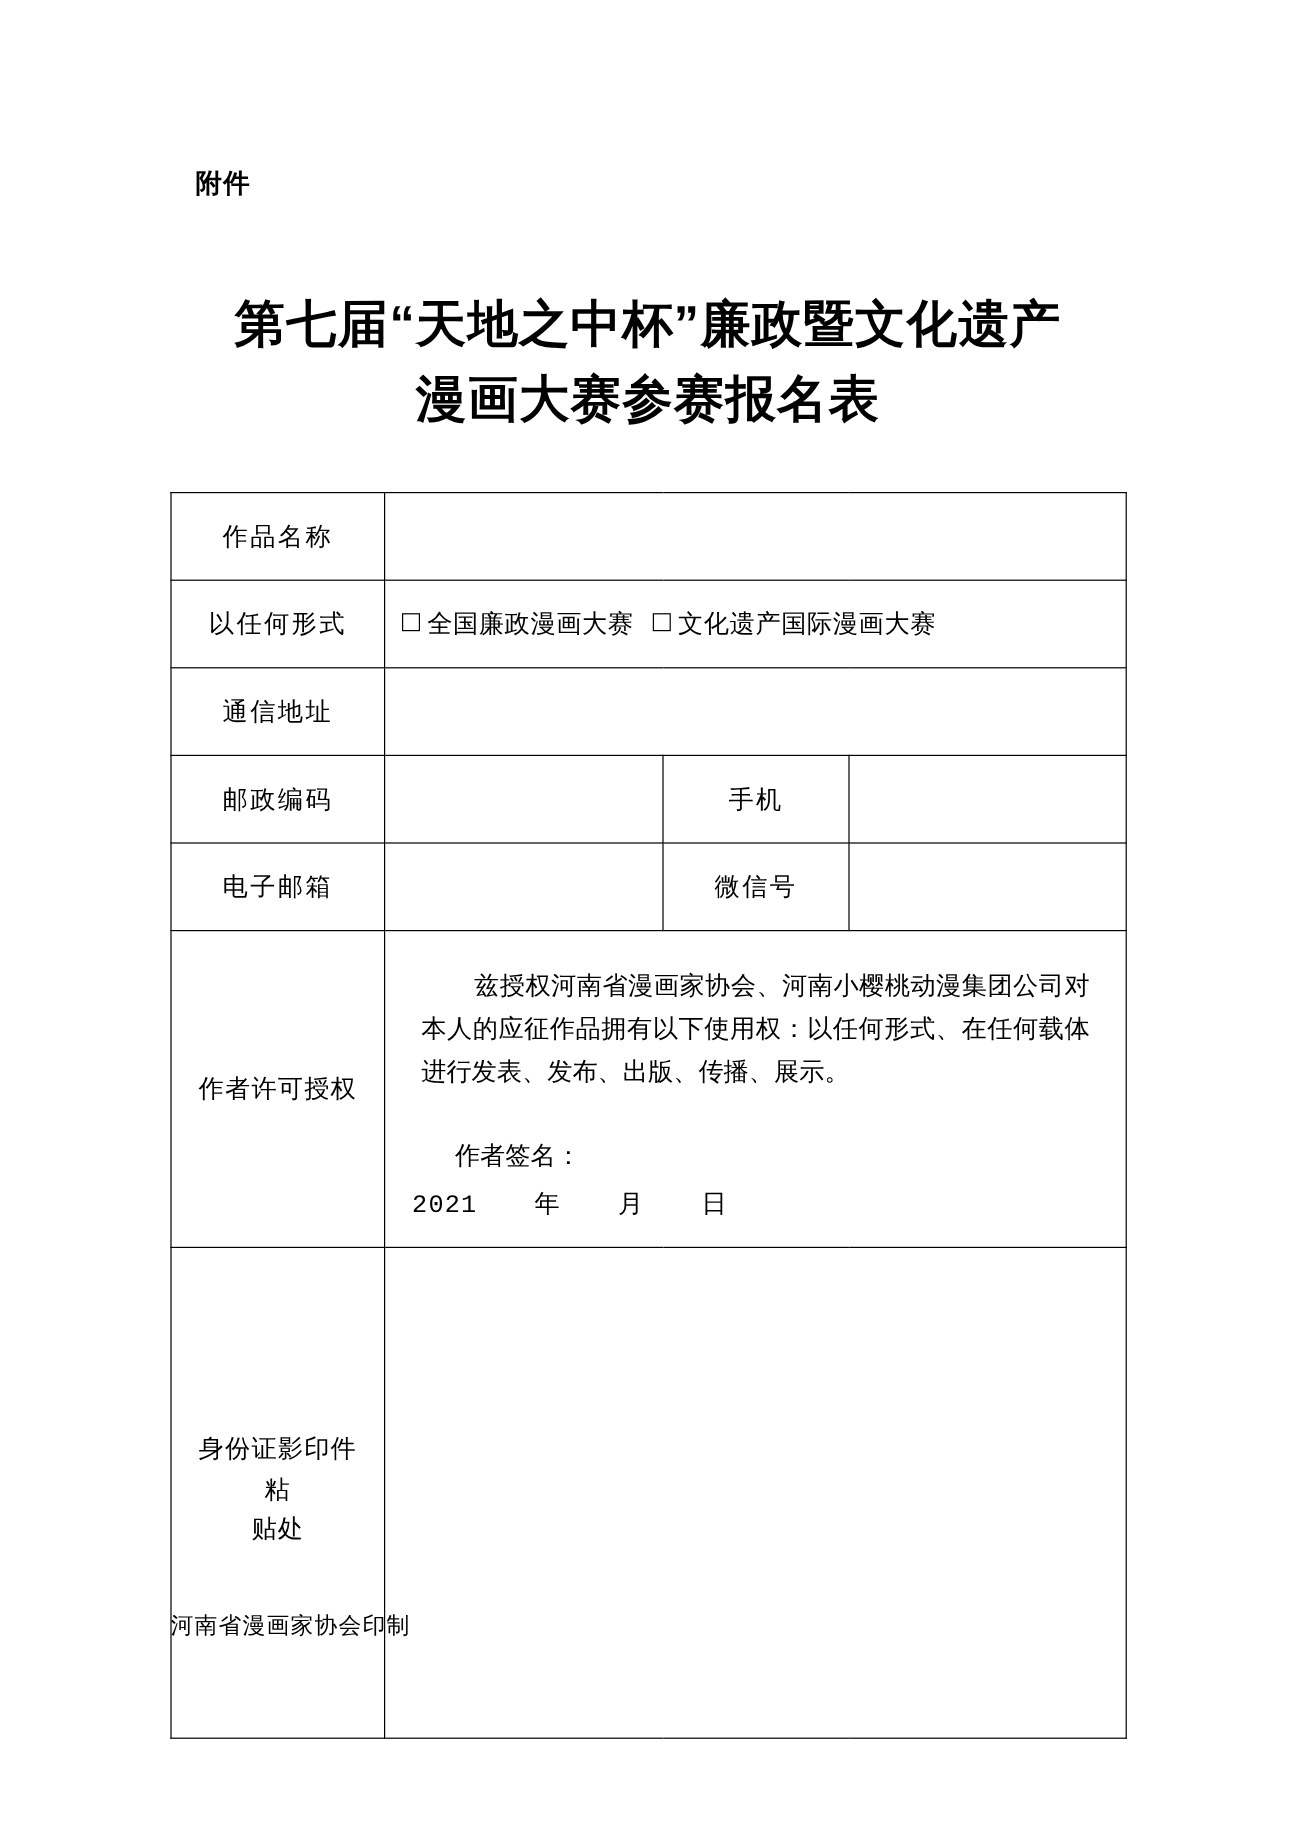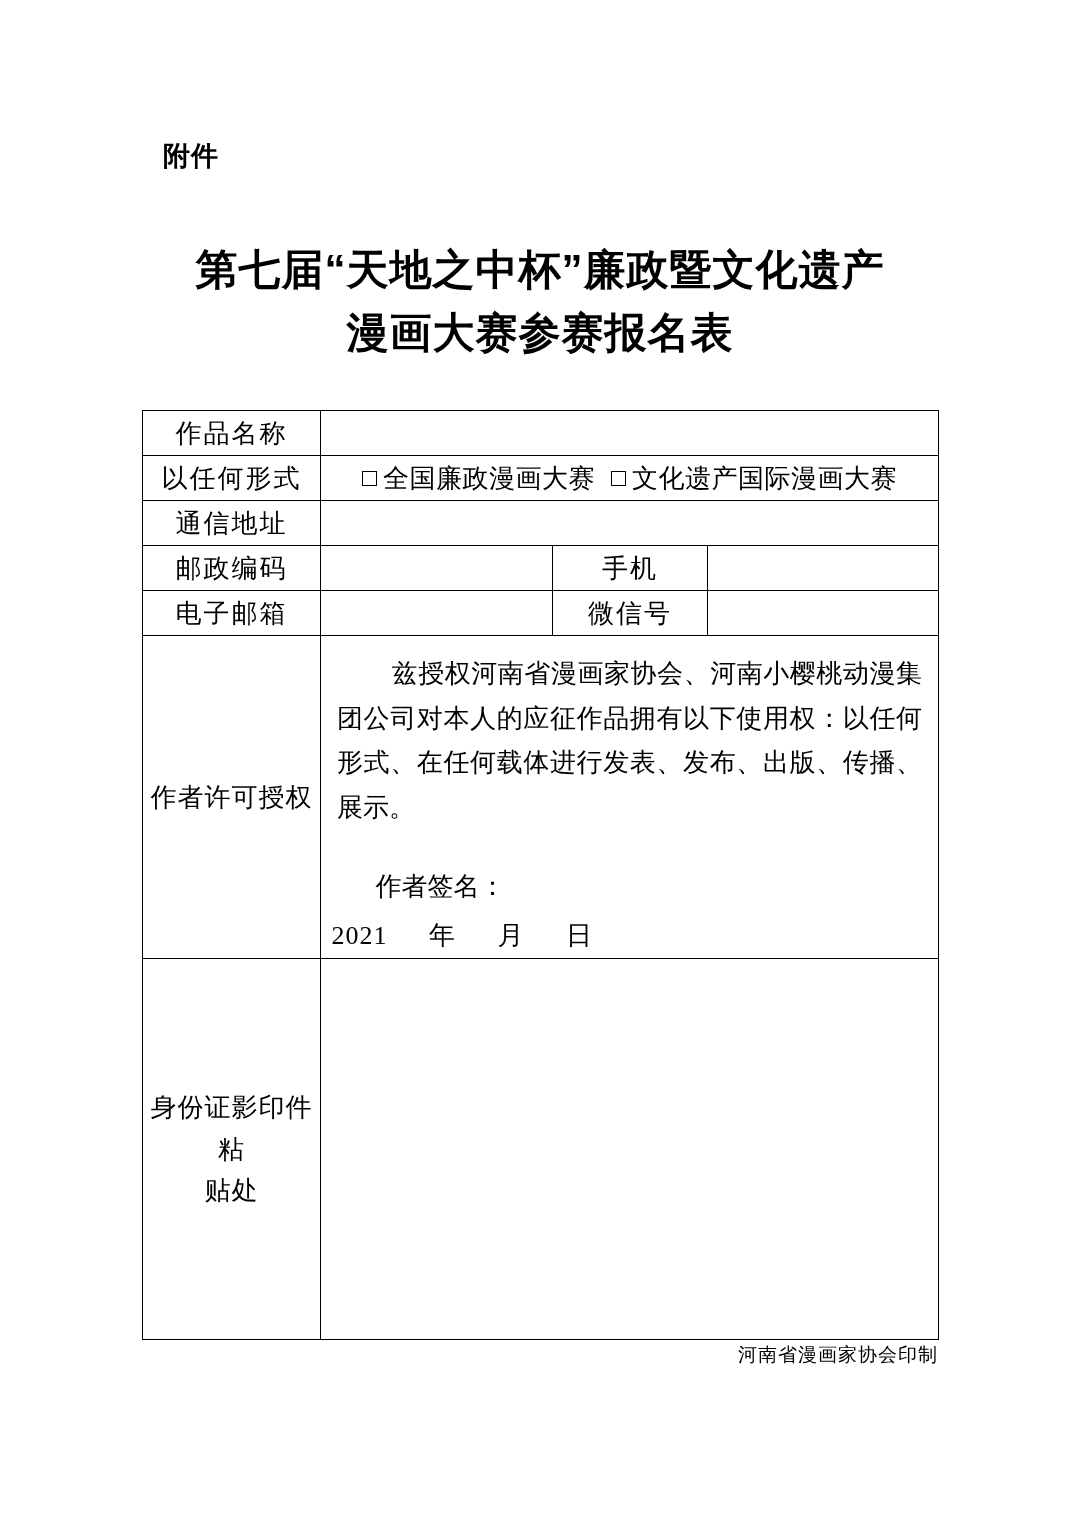--- a/index.html
+++ b/index.html
@@ -19,21 +19,21 @@
     position: absolute;
     left: 0; top: 0;
     width: 1080px;
     height: 1526px;
     box-sizing: border-box;
   }
   .attachment-label {
     position: absolute;
     left: 163px;
     top: 138px;
-    font-size: 27px;
+    font-size: 22px;
     font-family: "Liberation Sans", sans-serif;
     font-weight: bold;
     letter-spacing: 1px;
   }
   .doc-title {
     position: absolute;
     left: 140px;
     top: 238px;
     width: 800px;
     text-align: center;
@@ -49,34 +49,35 @@
   table.form {
     position: absolute;
     left: 142px;
     top: 410px;
     width: 796px;
     border-collapse: collapse;
     table-layout: fixed;
   }
   table.form td {
     border: 1.5px solid #000000;
-    font-size: 26px;
-    padding: 0;
+    font-size: 21px;
+    padding: 14px;
     vertical-align: middle;
+    font-family: Liberation Mono, monospace;
   }
   td.label {
     text-align: center;
     height: 44px;
     letter-spacing: 2px;
   }
   td.blank {
     height: 44px;
   }
   .cat-line {
-    text-align: center;
+    text-align: left;
     padding-left: 72px;
     letter-spacing: 0.5px;
     font-size: 21px;
   }
   .cat-line .box {
     display: inline-block;
     width: 13px;
     height: 13px;
     border: 1.4px solid #000;
     margin-right: 6px;
@@ -124,21 +125,21 @@
     font-size: 21px;
   }
   td.idcard-area {
     height: 380px;
   }
   .footer-print {
     position: absolute;
     left: 142px;
     top: 1342px;
     width: 796px;
-    text-align: right;
+    text-align: left;
     font-size: 19px;
     letter-spacing: 1px;
   }
 </style>
 </head>
 <body>
 
 <div class="page">
 
   <div class="attachment-label">附件</div>

